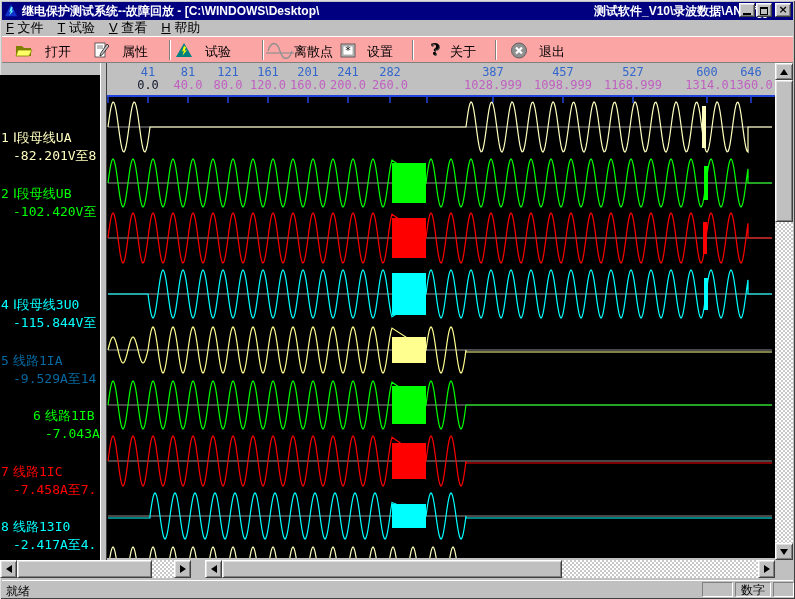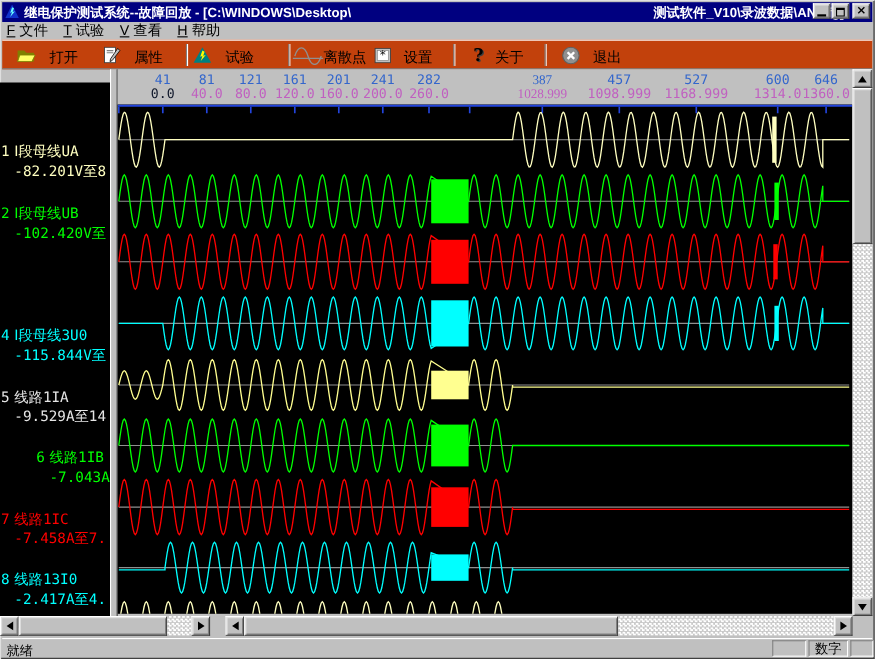--- a/index.html
+++ b/index.html
@@ -24,21 +24,21 @@
   .g-close { font:bold 11px "DejaVu Sans", sans-serif; color:#000; line-height:10px; }
 
   
   .menubar { position:absolute; left:2px; top:20px; width:791px; height:16px; background:#c0c0c0;
              display:flex; align-items:center; font-size:13px; color:#000; }
   .menu-item { margin-left:14px; white-space:pre; }
   .menu-item:first-child { margin-left:4px; }
   .menu-item u { text-decoration:underline; }
 
   
-  .toolbar { position:absolute; left:2px; top:36px; width:791px; height:27px; background:#c2410c;
+  .toolbar { position:absolute; left:2px; top:36px; width:791px; height:27px; background:#fca5a5;
              border-top:1px solid #ffffff; border-bottom:1px solid #808080; font-size:13px; }
   .t-icon { position:absolute; top:5px; width:18px; height:17px; }
   .t-icon.wide { width:28px; }
   .t-label { position:absolute; top:6px; color:#000; white-space:nowrap; }
   .tsep { position:absolute; top:3px; width:2px; height:20px; border-left:1px solid #808080; border-right:1px solid #ffffff; }
 
   
   .left-panel { position:absolute; left:0; top:75px; width:100px; height:496px; background:#000; overflow:hidden; }
   .panel-divider { position:absolute; left:100px; top:63px; width:7px; height:497px; background:#c0c0c0;
                    border-left:1px solid #ffffff; border-right:1px solid #404040; }
@@ -165,21 +165,21 @@
         <div class="l2">-82.201V至8</div>
       </div>
       <div class="ch" style="top: 110px; color: rgb(0, 255, 0);">
         <div class="l1"><span class="n">2</span>Ⅰ段母线UB</div>
         <div class="l2">-102.420V至</div>
       </div>
       <div class="ch" style="top: 221px; color: rgb(0, 255, 255);">
         <div class="l1"><span class="n">4</span>Ⅰ段母线3U0</div>
         <div class="l2">-115.844V至</div>
       </div>
-      <div class="ch" style="top: 277px; color: #e5e5e5;">
+      <div class="ch" style="top: 277px; color: #0369a1;">
         <div class="l1"><span class="n">5</span>线路1IA</div>
         <div class="l2">-9.529A至14</div>
       </div>
       <div class="ch" style="top: 332px; color: rgb(0, 255, 0); padding-left: 32px;">
         <div class="l1"><span class="n">6</span>线路1IB</div>
         <div class="l2">-7.043A至7.</div>
       </div>
       <div class="ch" style="top: 388px; color: rgb(255, 0, 0);">
         <div class="l1"><span class="n">7</span>线路1IC</div>
         <div class="l2">-7.458A至7.</div>
@@ -213,21 +213,21 @@
         <div style="color:#c060c0">160.0</div>
       </div>
       <div class="rt" style="left: 241px;">
         <div style="color:#3366cc">241</div>
         <div style="color:#c060c0">200.0</div>
       </div>
       <div class="rt" style="left: 283px;">
         <div style="color:#3366cc">282</div>
         <div style="color:#c060c0">260.0</div>
       </div>
-      <div class="rt" style="left: 386px; font-family: Liberation Serif, serif;">
+      <div class="rt" style="left: 386px;">
         <div style="color:#3366cc">387</div>
         <div style="color:#c060c0">1028.999</div>
       </div>
       <div class="rt" style="left: 456px;">
         <div style="color:#3366cc">457</div>
         <div style="color:#c060c0">1098.999</div>
       </div>
       <div class="rt" style="left: 526px;">
         <div style="color:#3366cc">527</div>
         <div style="color:#c060c0">1168.999</div>

